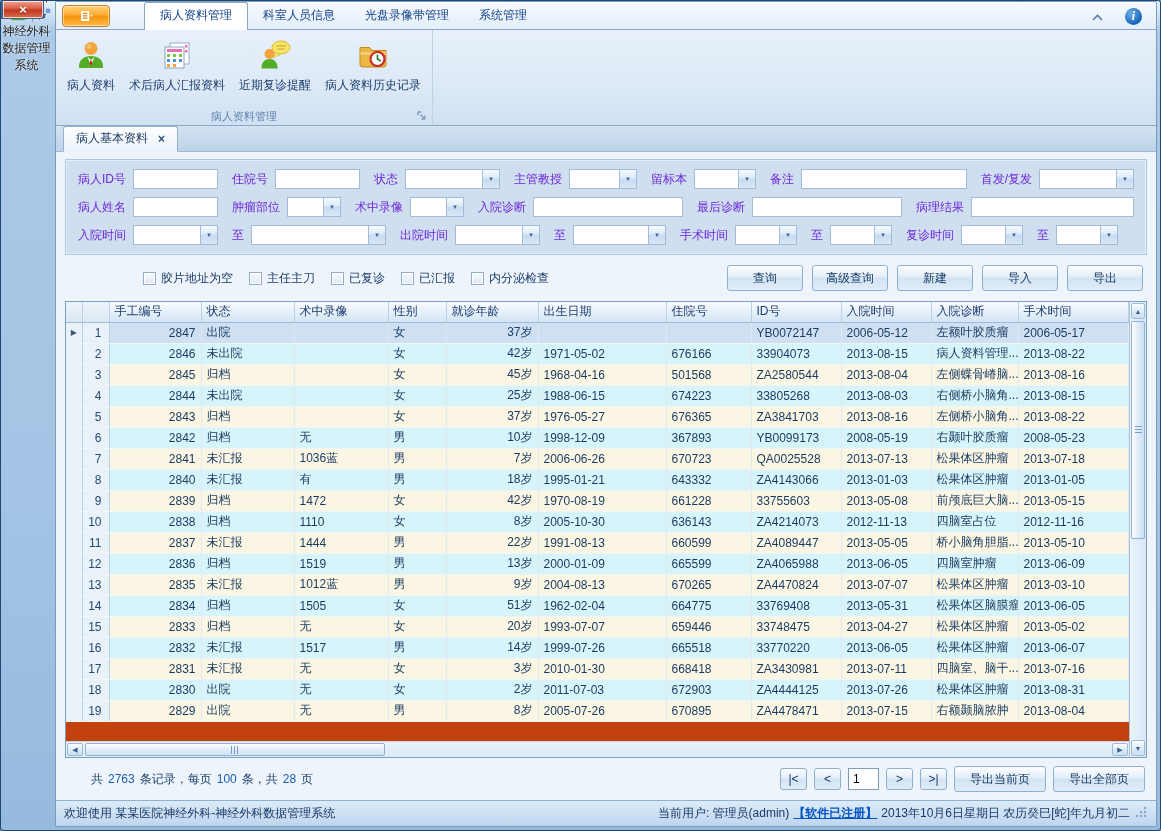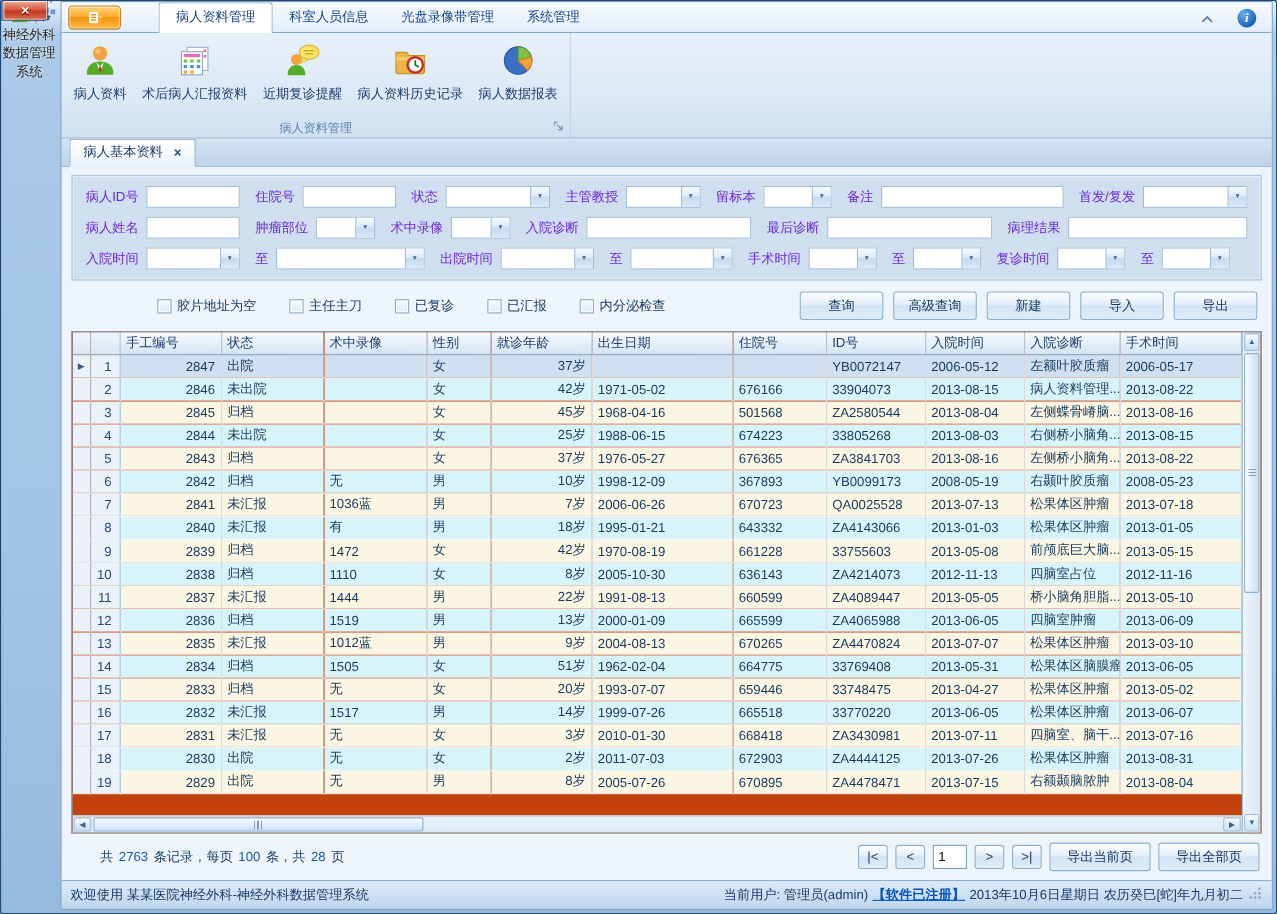--- a/index.html
+++ b/index.html
@@ -73,21 +73,21 @@
   .f-input{ height:20px; border:1px solid #a3bbd6; background:#fff; font-size:12px; padding:0 3px;
     font-family:inherit; }
   .f-input.flex{ flex:1; }
   .combo{ display:inline-flex; height:20px; border:1px solid #a3bbd6; background:#fff; }
   .combo .cbox{ flex:1; }
   .combo .cbtn{ width:17px; flex:none; border-left:1px solid #a3bbd6; display:flex; align-items:center;
     justify-content:center; font-size:6px; color:#43658f;
     background:linear-gradient(#f5fafd,#dcebfa 45%,#c5daf0 50%,#d8e8f7); }
 
   .filter-row{ flex:none; display:flex; align-items:center; padding:4px 2px 10px 78px; }
-  .checkboxes{ display:flex; align-items:flex-start; gap:30px; }
+  .checkboxes{ display:flex; align-items:flex-start; gap:16px; }
   .checkbox{ display:flex; align-items:center; gap:5px; color:#1b3a68; white-space:nowrap; }
   .cb-box{ width:13px; height:13px; border:1px solid #93acc8; background:linear-gradient(#f8fbfd,#dde8f2);
     box-shadow:inset 0 0 0 1px #fff; }
   .action-buttons{ margin-left:auto; display:flex; gap:9px; padding-right:2px; }
   .btn{ min-width:76px; height:22px; border:1px solid #8fafcf; border-radius:3px; color:#173a63;
     background:linear-gradient(#fdfeff,#e3eef9 45%,#d2e3f3 50%,#e0edf9);
     display:flex; align-items:center; justify-content:center; padding:12px 10px; white-space:nowrap; }
 
   
   .grid-wrap{ flex:1; display:flex; border:1px solid #7da0c2; background:#c2410c; overflow:hidden; }
@@ -267,30 +267,20 @@
               <span class="rb-icon">
                 <svg width="32" height="32" viewBox="0 0 32 32">
                   <path d="M3 8.5h9.5l2.5 3H29v14a2.5 2.5 0 0 1-2.5 2.5h-21A2.5 2.5 0 0 1 3 25.5z" fill="#eab842" stroke="#c28a1e"></path>
                   <path d="M3 13h26v3H3z" fill="#f5d488" opacity=".7"></path>
                   <circle cx="20.5" cy="20" r="7" fill="#fdfdfd" stroke="#cc2b2b" stroke-width="2.2"></circle>
                   <path d="M20.5 15.8V20l3.2 2" stroke="#1f7a1f" stroke-width="1.6" fill="none"></path>
                 </svg>
               </span>
               <span class="rb-label">病人资料历史记录</span>
             </div>
-            <div class="ribbon-btn">
-              <span class="rb-icon">
-                <svg width="32" height="32" viewBox="0 0 32 32">
-                  <circle cx="16" cy="16" r="12.5" fill="#3a6fc4" stroke="#2c579c"></circle>
-                  <path d="M16 16V3.5A12.5 12.5 0 0 1 28.1 12.8z" fill="#7dc242" stroke="#5a9c2a"></path>
-                  <path d="M16 16l12.1-3.2a12.5 12.5 0 0 1-3.2 12.2z" fill="#f2a33c" stroke="#cc8322"></path>
-                </svg>
-              </span>
-              <span class="rb-label">病人数据报表</span>
-            </div>
           </div>
         <div class="group-caption">
           <span>病人资料管理</span>
           <span class="dlg-launcher">
             <svg width="9" height="9" viewBox="0 0 9 9">
                 <path d="M1 1h3M1 1v3" stroke="#7e9cbd" stroke-width="1.3" fill="none"></path>
                 <path d="M3.5 3.5L8 8M8 8V4.5M8 8H4.5" stroke="#7e9cbd" stroke-width="1.3" fill="none"></path>
               </svg>
           </span>
         </div>

